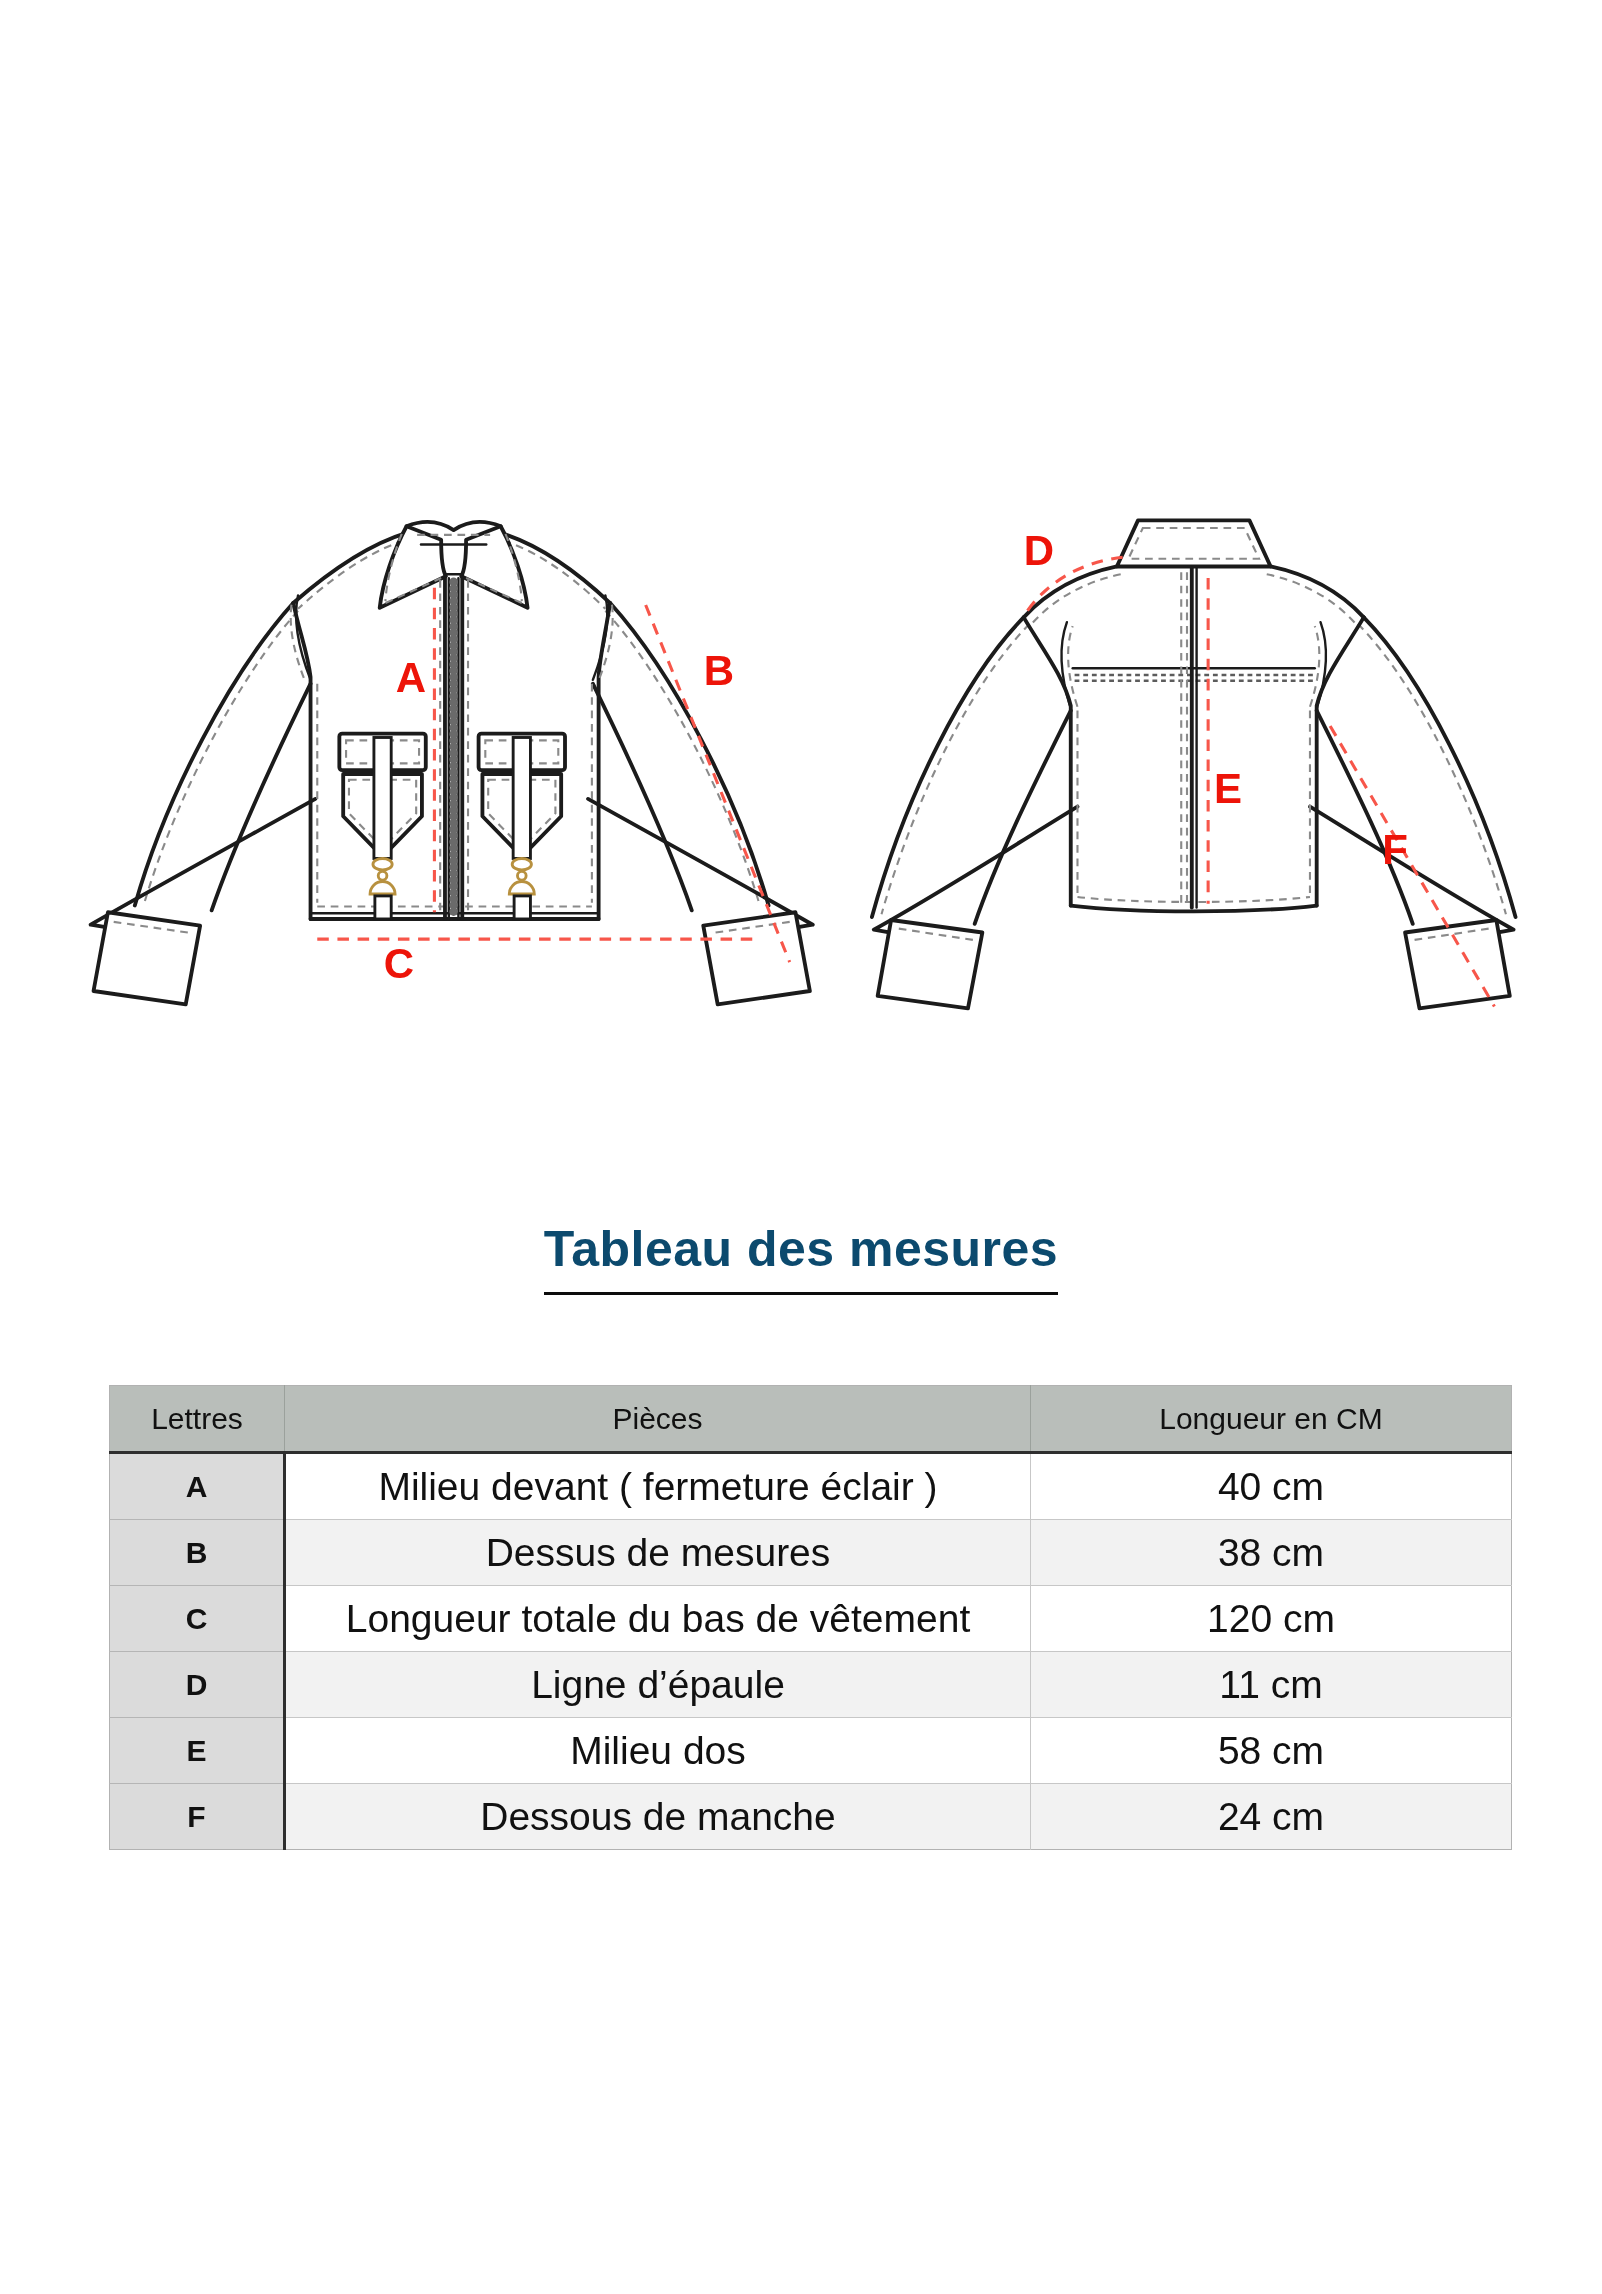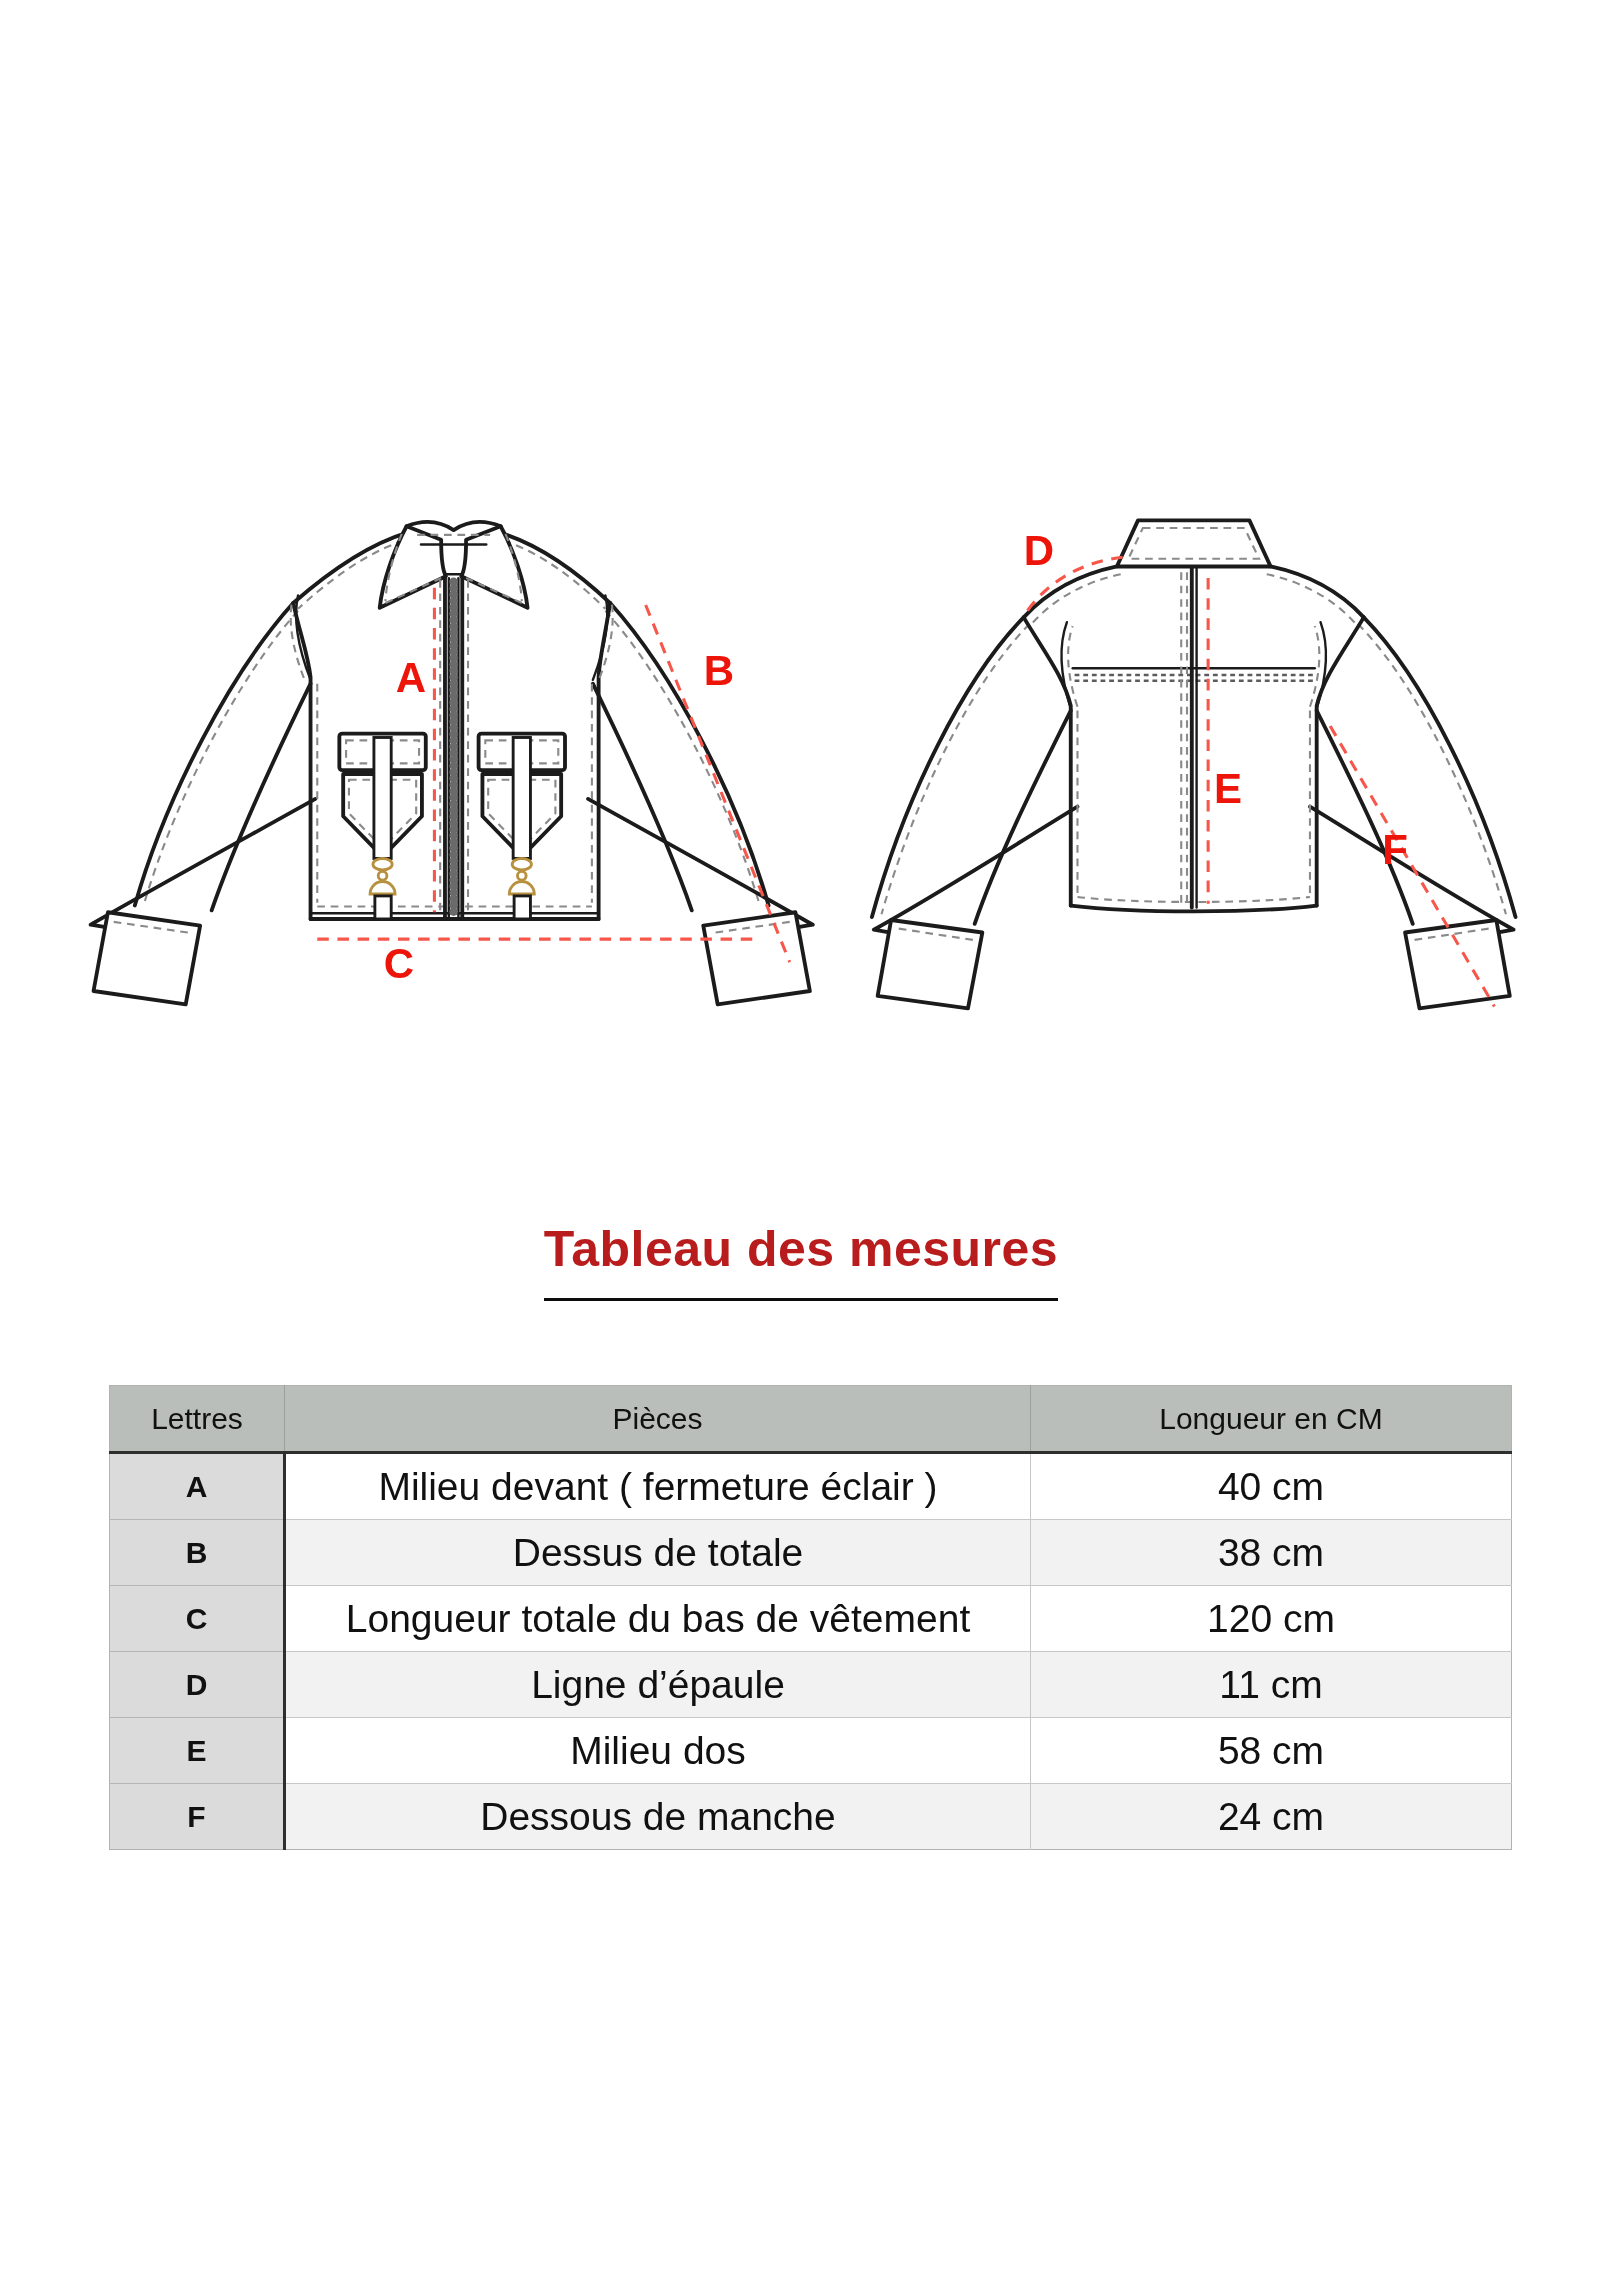--- a/index.html
+++ b/index.html
@@ -12,22 +12,22 @@
   .artboard{position:absolute;left:0;top:480px;width:1602px;height:557px;}
   .artboard svg{position:absolute;top:0;}
   #front-svg{left:58px;}
   #back-svg{left:845px;}
   .m-label{
     position:absolute;transform:translate(-50%,-50%);
     font-size:42px;font-weight:bold;color:var(--red-label);line-height:1;
   }
   .title-wrap{position:absolute;left:0;top:1220px;width:1602px;text-align:center;}
   .title-wrap h1{
-    display:inline-block;margin:0;font-size:50px;font-weight:bold;color:#b91c1c;
-    border-bottom:3.8px solid #0c0c0c;padding-bottom:20px;letter-spacing:0.5px;
+    display:inline-block;margin:0;font-size:50px;font-weight:bold;color:#0c4a6e;
+    border-bottom:3.8px solid #0c0c0c;padding-bottom:14px;letter-spacing:0.5px;
   }
   table.meas{
     position:absolute;left:109px;top:1385px;width:1403px;
     border-collapse:collapse;table-layout:fixed;
     border:1.9px solid #b2b2b2;
   }
   table.meas th,table.meas td{height:65px;text-align:center;vertical-align:middle;padding:0;}
   table.meas th{
     background:var(--header-bg);font-size:30px;font-weight:normal;
     border-bottom:3.8px solid var(--border-dark);border-left:1px solid #9ba19c;
@@ -232,21 +232,21 @@
     </tr>
   </thead>
   <tbody id="rows-body">
       <tr>
     <td class="letter">A</td>
     <td class="piece">Milieu devant ( fermeture éclair )</td>
     <td class="length">40 cm</td>
   </tr>
       <tr class="alt">
     <td class="letter">B</td>
-    <td class="piece">Dessus de totale</td>
+    <td class="piece">Dessus de mesures</td>
     <td class="length">38 cm</td>
   </tr>
       <tr>
     <td class="letter">C</td>
     <td class="piece">Longueur totale du bas de vêtement</td>
     <td class="length">120 cm</td>
   </tr>
       <tr class="alt">
     <td class="letter">D</td>
     <td class="piece">Ligne d’épaule</td>

